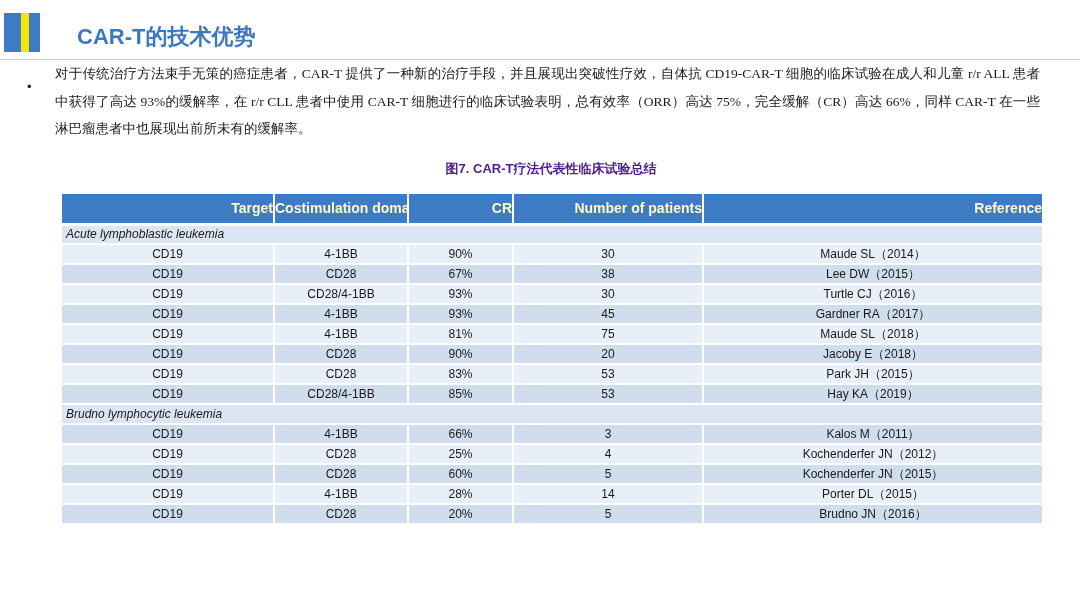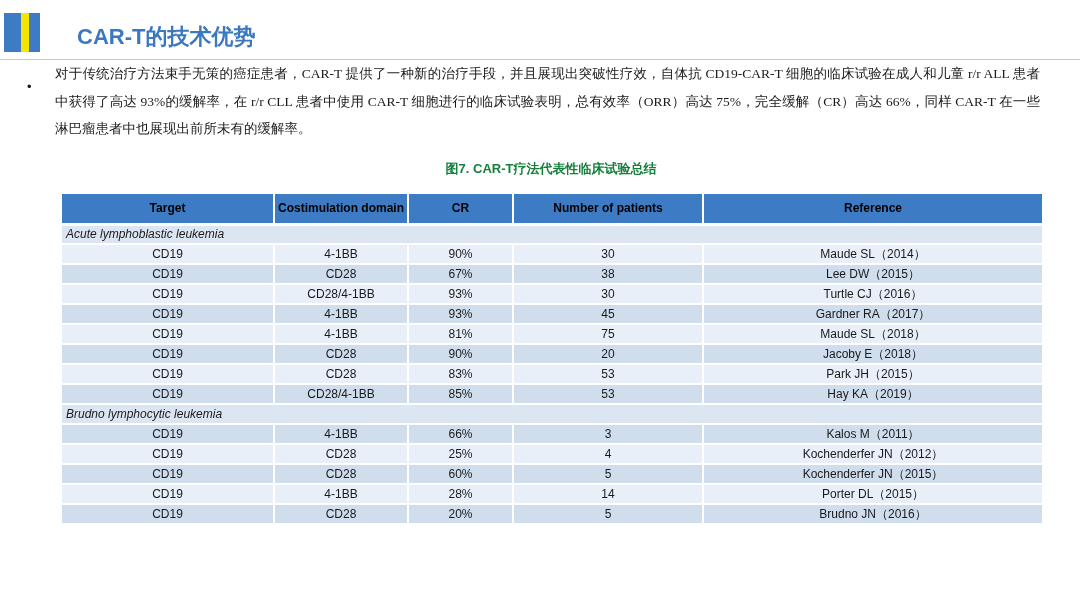--- a/index.html
+++ b/index.html
@@ -61,36 +61,36 @@
     text-align: justify;
     font-family: Liberation Serif, serif;
   }
   .figure-caption {
     position: absolute;
     left: 60px; top: 160px;
     width: 982px;
     text-align: center;
     font-size: 13px;
     font-weight: bold;
-    color: #15803d;
+    color: #4c1d95;
   }
   table.trials {
     position: absolute;
     left: 60px; top: 192px;
     width: 982px;
     border-collapse: collapse;
     table-layout: fixed;
   }
   table.trials th {
     background: var(--accent);
-    color: #000000;
-    font-size: 12px;
+    color: #fef9c3;
+    font-size: 14px;
     font-weight: bold;
     height: 31px;
-    text-align: center;
+    text-align: right;
     border: 2px solid #fff;
     border-bottom: 3px solid #fff;
     padding: 0;
     white-space: nowrap;
     overflow: hidden;
   }
   table.trials td {
     font-size: 12px;
     color: #1a1a1a;
     text-align: center;

